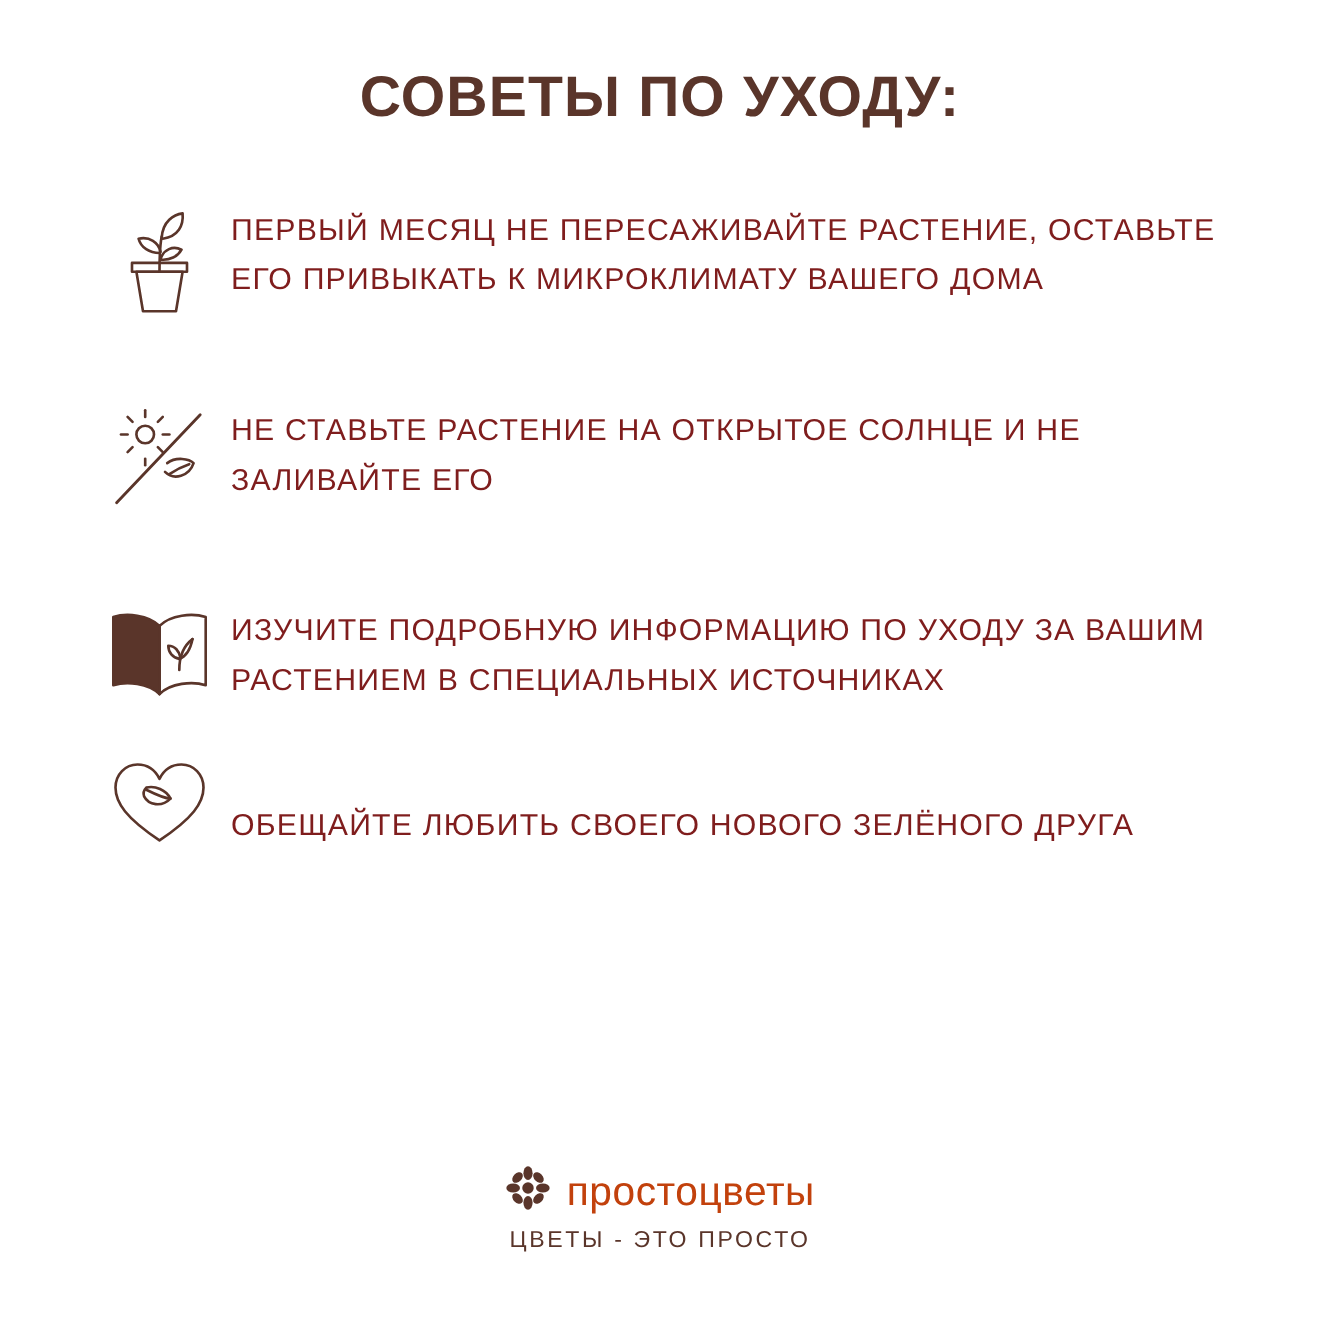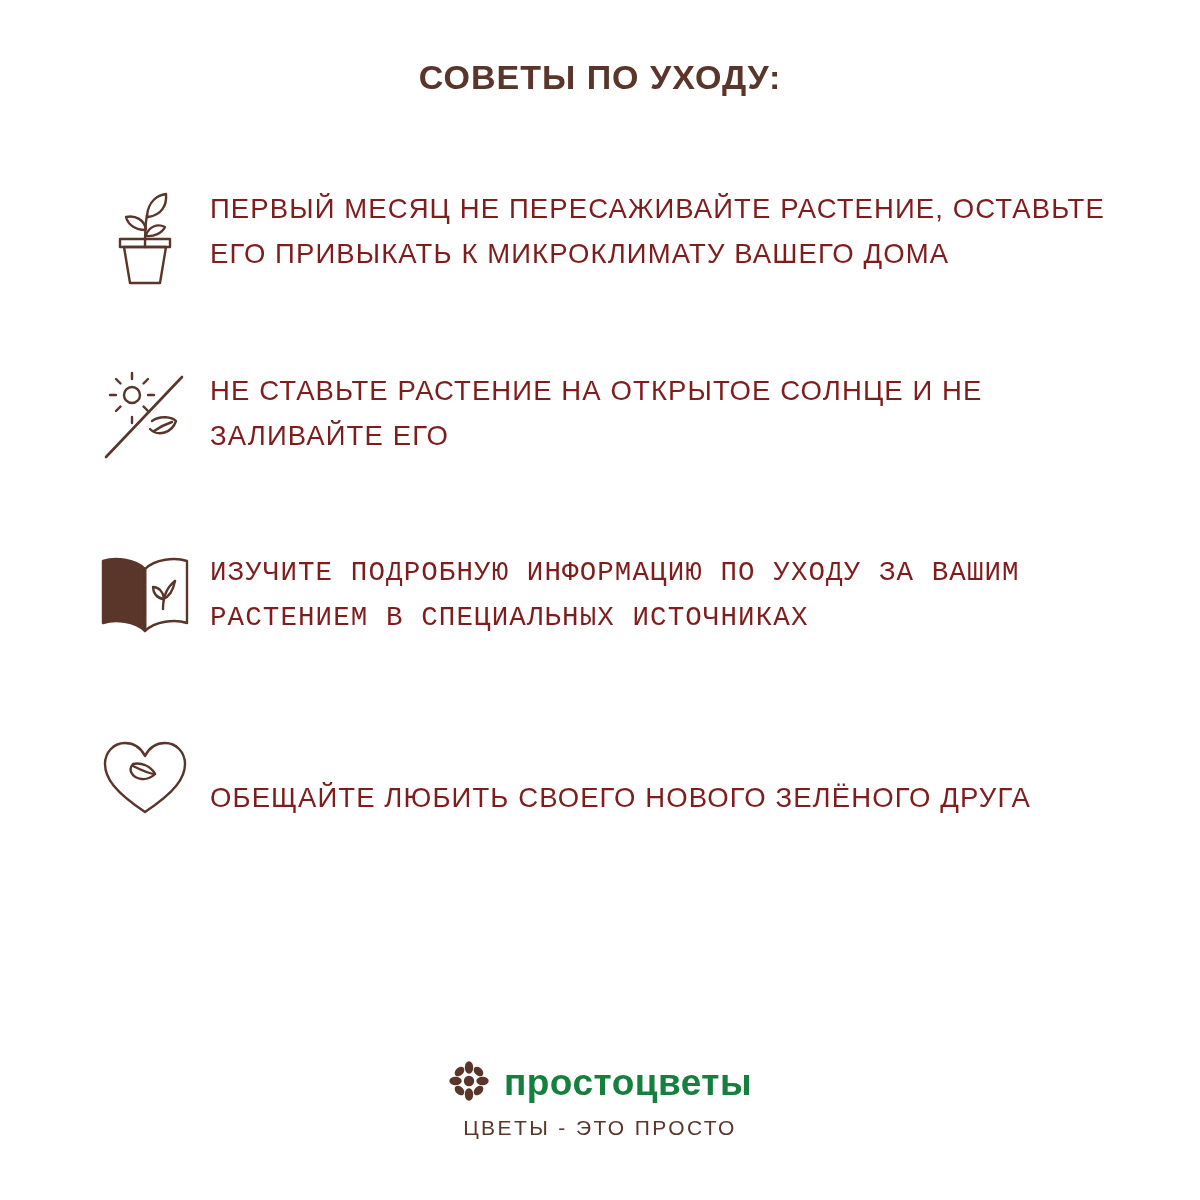--- a/index.html
+++ b/index.html
@@ -21,21 +21,21 @@
     box-sizing: border-box;
   }
 
   
   .title {
     position: absolute;
     top: 58px;
     left: 0;
     width: 1200px;
     text-align: center;
-    font-size: 34px;
+    font-size: 52px;
     font-weight: bold;
     letter-spacing: 1px;
     color: #5a352a;
     text-transform: uppercase;
   }
 
   
   .tips {
     position: absolute;
     top: 185px;
@@ -65,41 +65,41 @@
     letter-spacing: 1.1px;
     color: #7f1d1d;
     text-transform: uppercase;
     font-weight: normal;
     padding-top: 2px;
   }
 
   
   .tip.row-1 { margin-bottom: 78px; }
   .tip.row-2 { margin-bottom: 86px; margin-top: 37px; }
-  .tip.row-3 { margin-bottom: 92px; font-family: Liberation Mono, monospace; }
+  .tip.row-3 { margin-bottom: 44px; }
   .tip.row-4 { margin-bottom: 0; align-items: flex-end; }
 
   
   .footer {
     position: absolute;
     left: 0;
     bottom: 60px;
     width: 1200px;
     text-align: center;
   }
   .brand-row {
     display: flex;
     align-items: center;
     justify-content: center;
     gap: 14px;
   }
   .brand-name {
     font-size: 37px;
-    font-weight: bold;
-    color: #15803d;
+    font-weight: normal;
+    color: #c2410c;
     letter-spacing: 0.5px;
   }
   .brand-tagline {
     margin-top: 10px;
     font-size: 21px;
     letter-spacing: 2.4px;
     color: #5a352a;
     text-transform: uppercase;
   }
 </style>

